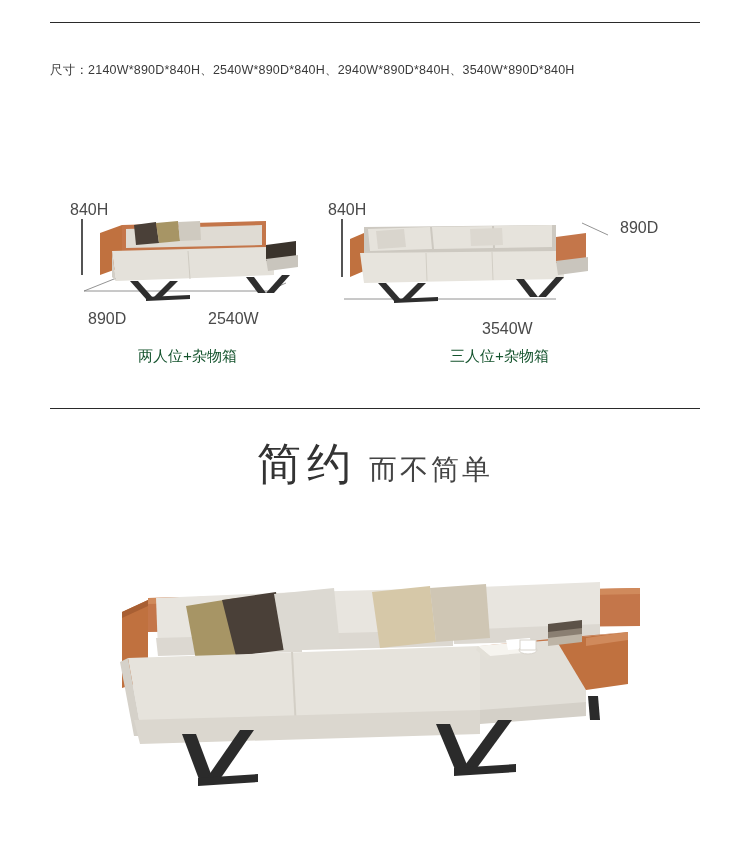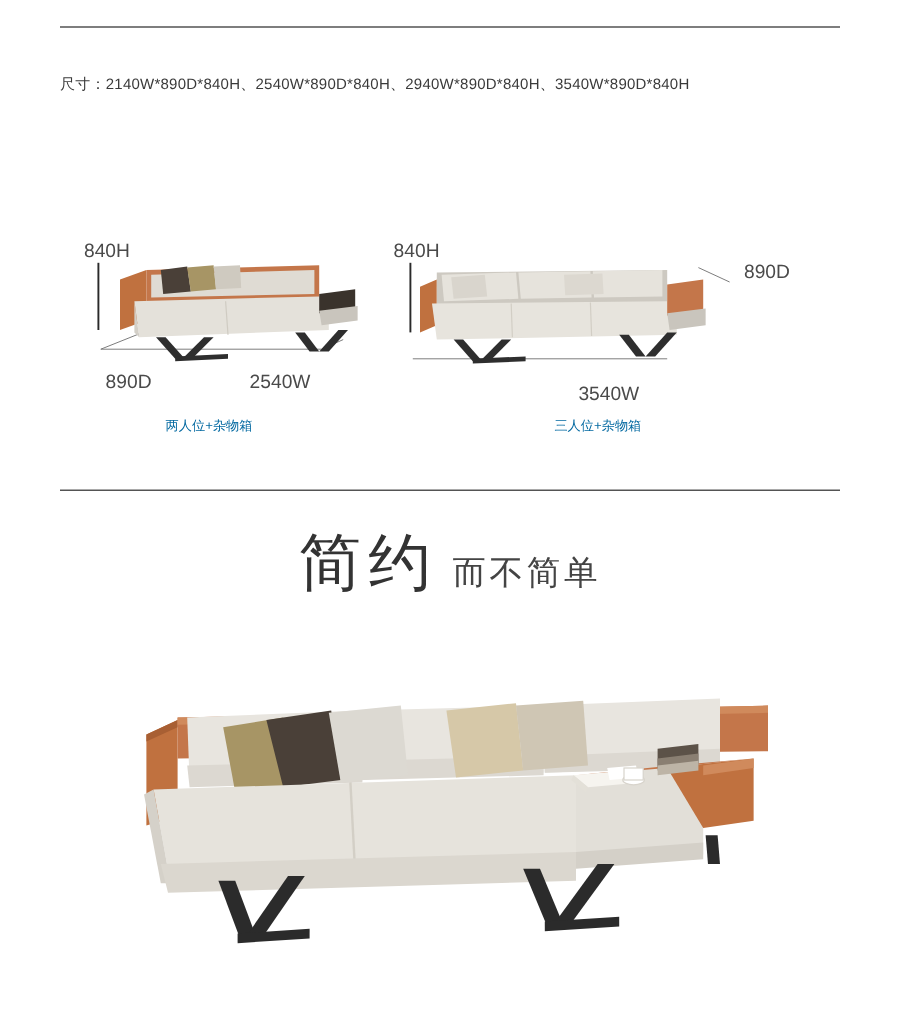--- a/index.html
+++ b/index.html
@@ -65,26 +65,27 @@
   .dim-label {
     position: absolute;
     font-size: 16px;
     color: #4a4a4a;
     white-space: nowrap;
   }
 
   .caption {
     position: absolute;
     top: 152px;
-    font-size: 11px;
-    color: #0369a1;
-    white-space: nowrap;
+    font-size: 15px;
+    color: #14532d;
+    white-space: nowrap;
+    font-family: Liberation Mono, monospace;
   }
   .diagram.left .caption { left: 78px; }
-  .diagram.right .caption { left: 142px; }
+  .diagram.right .caption { left: 130px; }
 
   .sofa-svg { position: absolute; left: 0; top: 0; }
 
   
   .rule-mid {
     position: absolute;
     left: 50px;
     top: 408px;
     width: 650px;
     height: 1px;
@@ -94,21 +95,21 @@
   
   .headline {
     position: absolute;
     left: 0;
     top: 435px;
     width: 750px;
     text-align: center;
     white-space: nowrap;
   }
   .headline .big {
-    font-size: 52px;
+    font-size: 44px;
     color: #333;
     letter-spacing: 6px;
     font-weight: 400;
   }
   .headline .small {
     font-size: 28px;
     color: #444;
     letter-spacing: 3px;
     font-weight: 400;
     margin-left: 12px;

